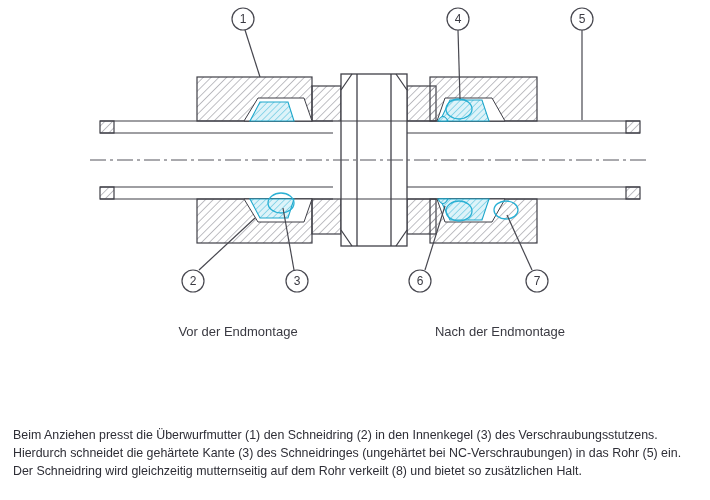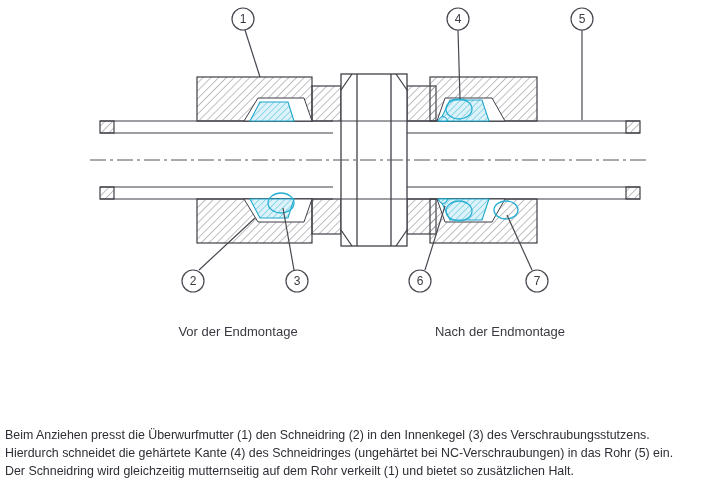--- a/index.html
+++ b/index.html
@@ -4,21 +4,21 @@
 <style>
   html,body{margin:0;padding:0;background:#fff;}
   .stage{position:relative;width:710px;height:500px;background:#ffffff;overflow:hidden;
          font-family:"Liberation Sans",sans-serif;}
   .drawing{position:absolute;left:0;top:0;}
   svg text{font-family:"Liberation Sans",sans-serif;}
   .callout-num{font-size:12px;fill:#3a3a42;}
   .stage-label{font-size:13px;fill:#3a3a42;}
   .caption{position:absolute;left:5px;top:427px;width:702px;
            font-size:12.4px;line-height:1.44;color:#2e2e36;}
-  .caption div{white-space:nowrap;}
+  .caption div{white-space:nowrap;margin-left:8px;}
 </style>
 </head>
 <body>
 
 <div class="stage">
 
   <svg class="drawing" width="710" height="360" viewBox="0 0 710 360">
     <defs>
       <pattern id="hatch" width="5.5" height="5.5" patternUnits="userSpaceOnUse" patternTransform="rotate(45)">
         <line x1="0" y1="0" x2="0" y2="5.5" stroke="#72727c" stroke-width="0.9"></line>
@@ -135,17 +135,17 @@
       <text class="callout-num" x="420" y="285">6</text>
       <text class="callout-num" x="537" y="285">7</text>
     </g>
 
     <text class="stage-label" text-anchor="middle" x="238" y="336">Vor der Endmontage</text>
     <text class="stage-label" text-anchor="middle" x="500" y="336">Nach der Endmontage</text>
   </svg>
 
   <div class="caption">
     <div>Beim Anziehen presst die Überwurfmutter (1) den Schneidring (2) in den Innenkegel (3) des Verschraubungsstutzens.</div>
-    <div>Hierdurch schneidet die gehärtete Kante (4) des Schneidringes (ungehärtet bei NC-Verschraubungen) in das Rohr (5) ein.</div>
-    <div>Der Schneidring wird gleichzeitig mutternseitig auf dem Rohr verkeilt (1) und bietet so zusätzlichen Halt.</div>
+    <div>Hierdurch schneidet die gehärtete Kante (3) des Schneidringes (ungehärtet bei NC-Verschraubungen) in das Rohr (5) ein.</div>
+    <div>Der Schneidring wird gleichzeitig mutternseitig auf dem Rohr verkeilt (8) und bietet so zusätzlichen Halt.</div>
   </div>
 
 </div>
 
 </body></html>

